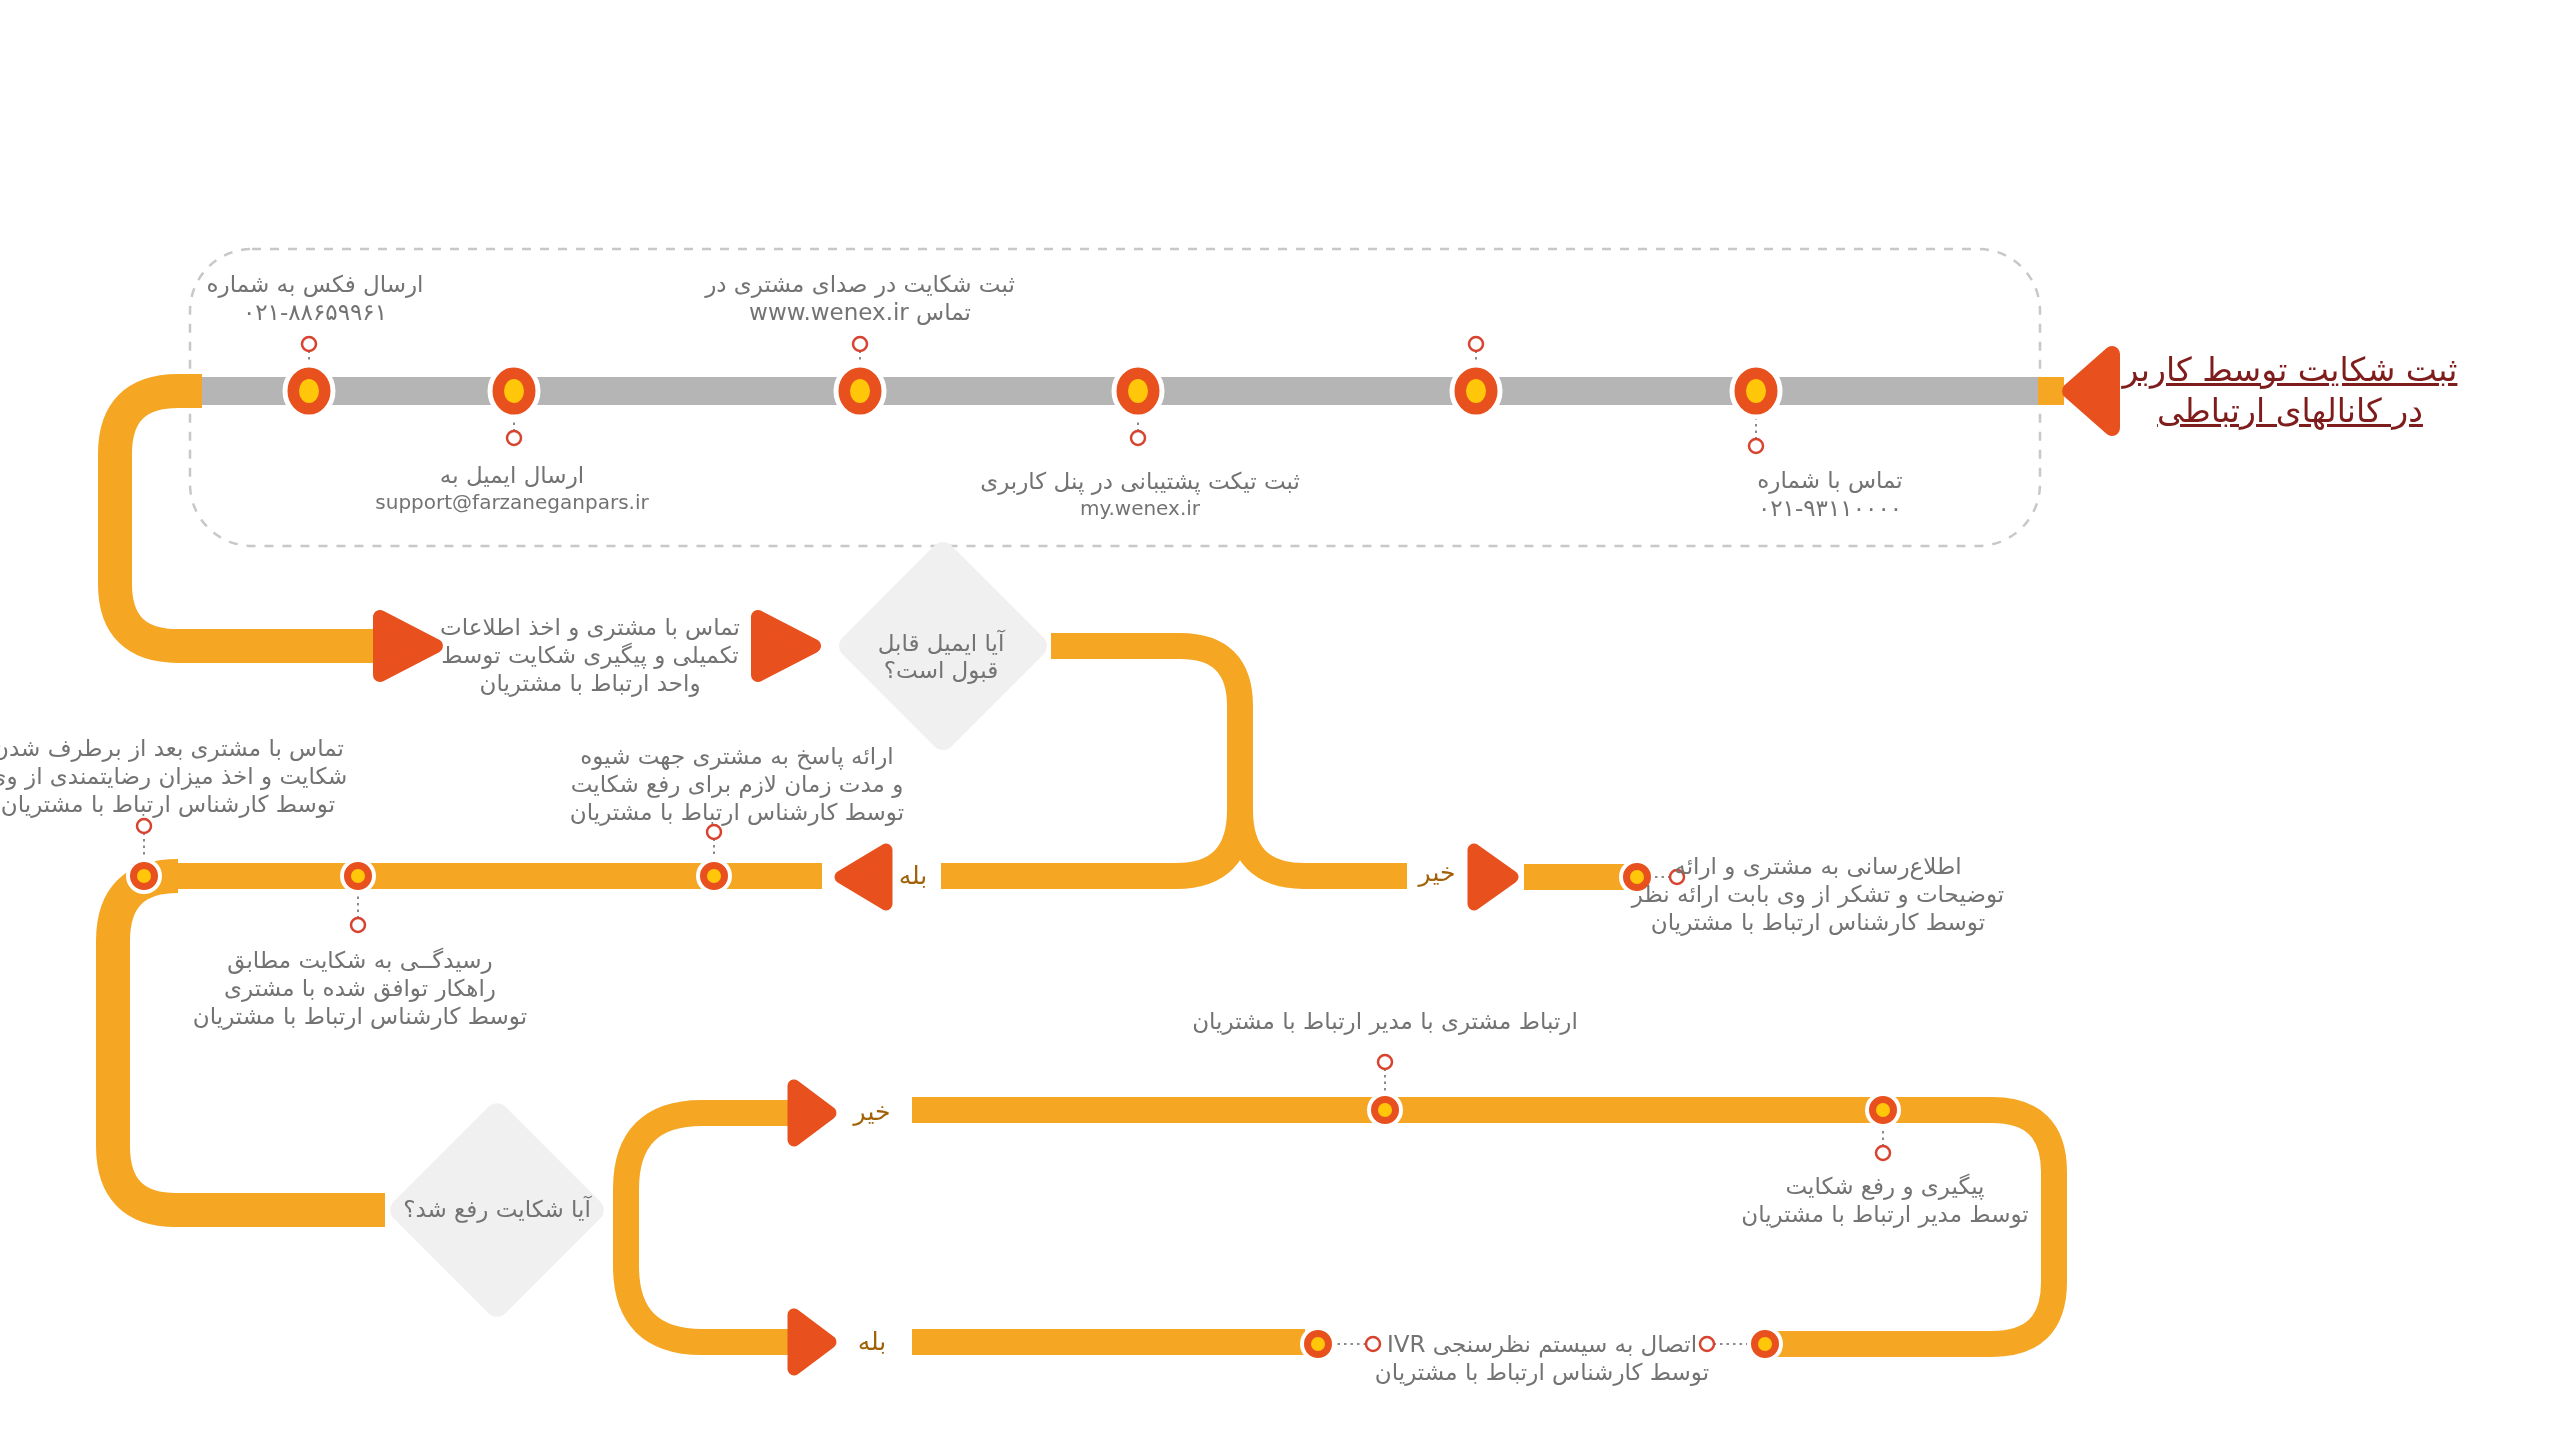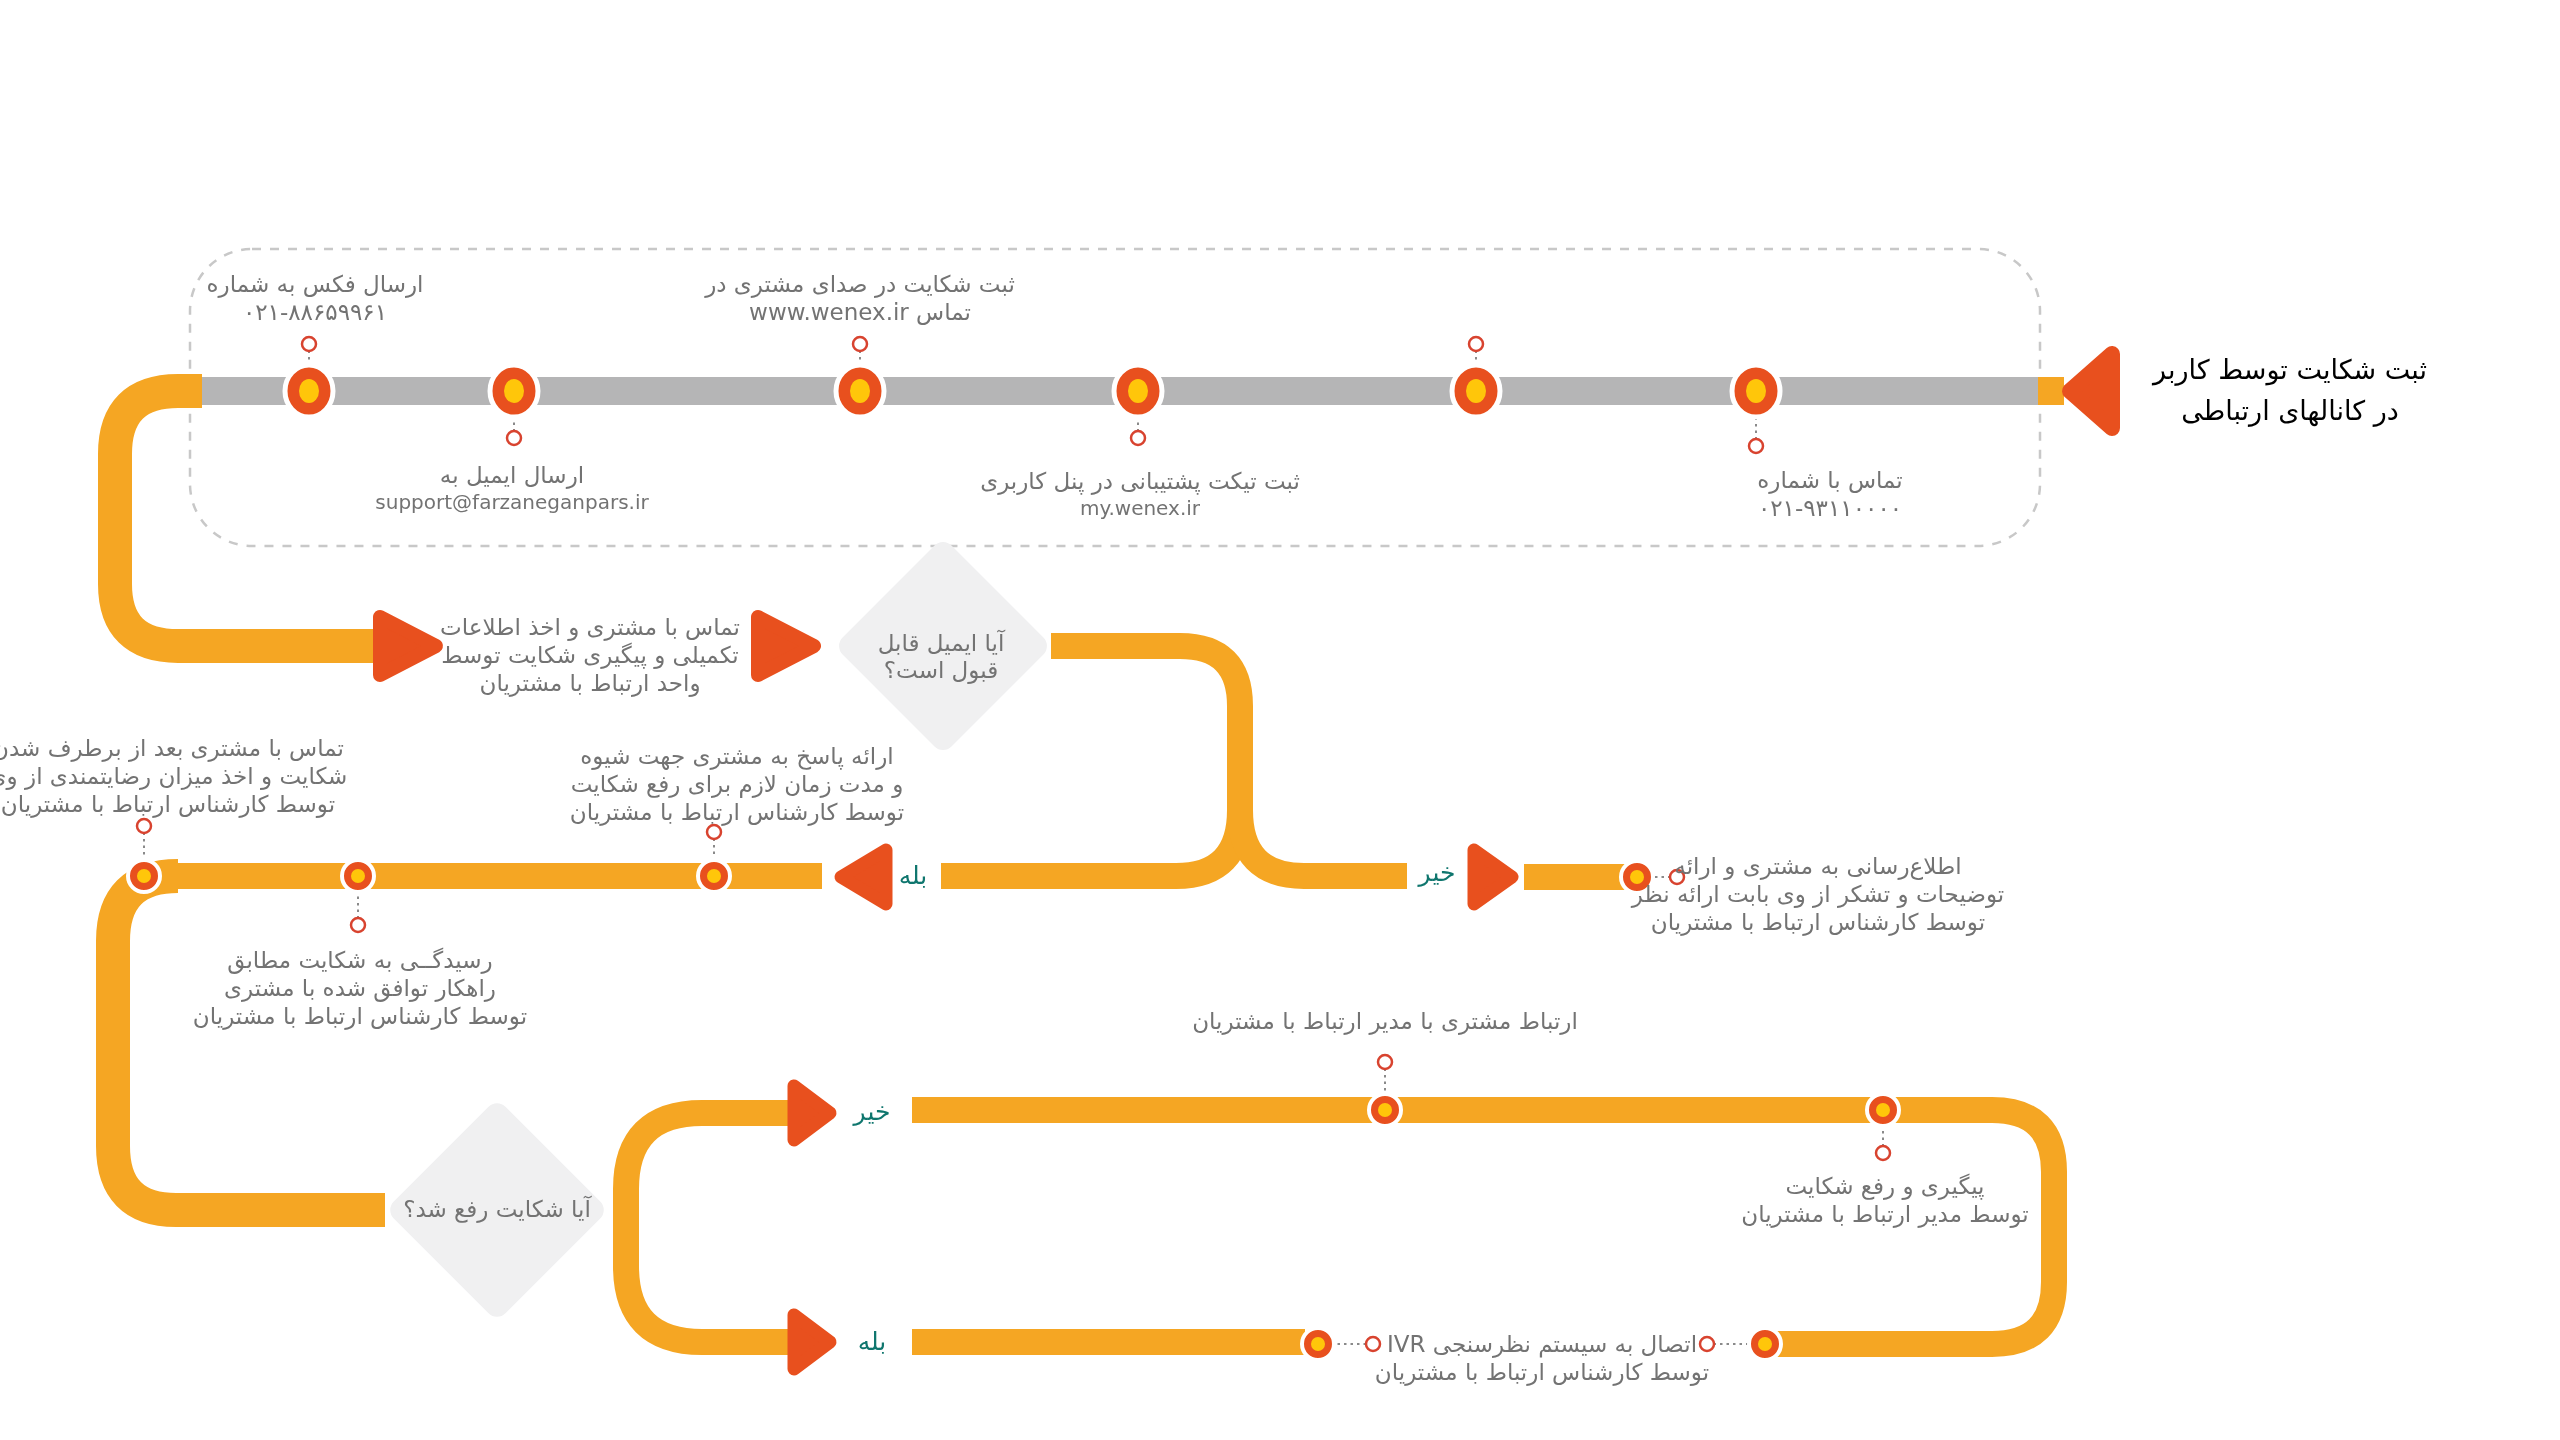--- a/index.html
+++ b/index.html
@@ -16,22 +16,22 @@
     position:absolute;
     transform:translate(-50%,-50%);
     direction:rtl;
     text-align:center;
     color:#737373;
     font-size:23px;
     line-height:28px;
     white-space:nowrap;
   }
   .lbl .latin{direction:ltr;font-size:20px;line-height:27px;}
-  .branch{font-size:25px;color:#0f766e;}
-  .title{font-size:27px;line-height:41px;color:#000000;}
+  .branch{font-size:25px;color:#a16207;}
+  .title{font-size:33px;line-height:41px;color:#7f1d1d;text-decoration:underline;}
   .decision-text{font-size:23px;line-height:27px;}
 </style>
 </head>
 <body>
 
 <div id="canvas">
 
   <svg id="flow-svg" viewBox="0 0 2560 1440">
 
     <rect x="190" y="249" width="1850" height="297" rx="62" fill="none" stroke="#C8C8C8" stroke-width="2.5" stroke-dasharray="9 9"></rect>

